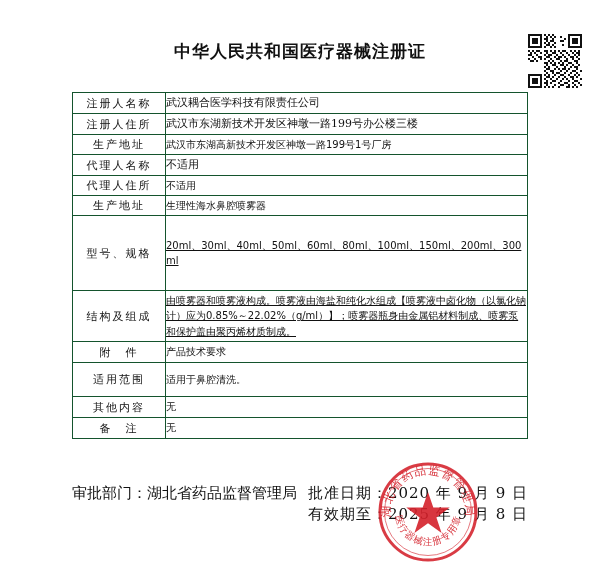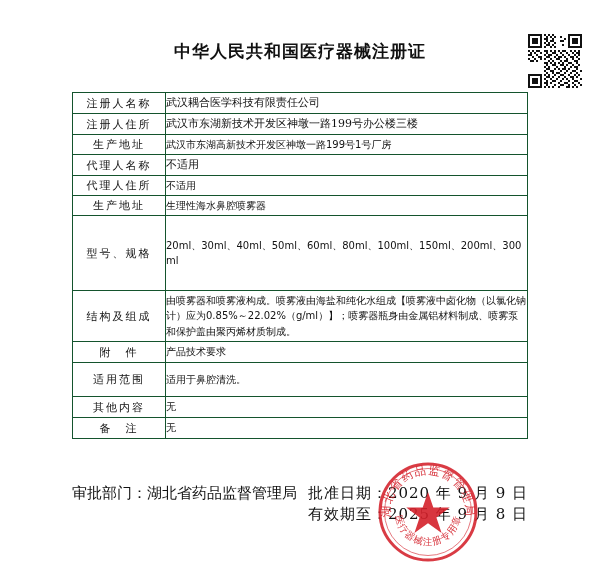--- a/index.html
+++ b/index.html
@@ -90,20 +90,21 @@
   }
   tr.h1 td { height: 20px; }
   tr.h2 td { height: 19px; }
   tr.tall td { height: 74px; }
   tr.mid td { height: 50px; }
   tr.r-small td { height: 20px; }
 
   td.value .mono-wrap {
     display: block;
     word-break: break-all;
+    text-decoration: underline;
   }
 
   
   .footer {
     position: absolute;
     left: 72px;
     top: 484px;
     width: 456px;
     font-family: "DejaVu Serif", "Liberation Serif", serif;
     font-size: 15px;

